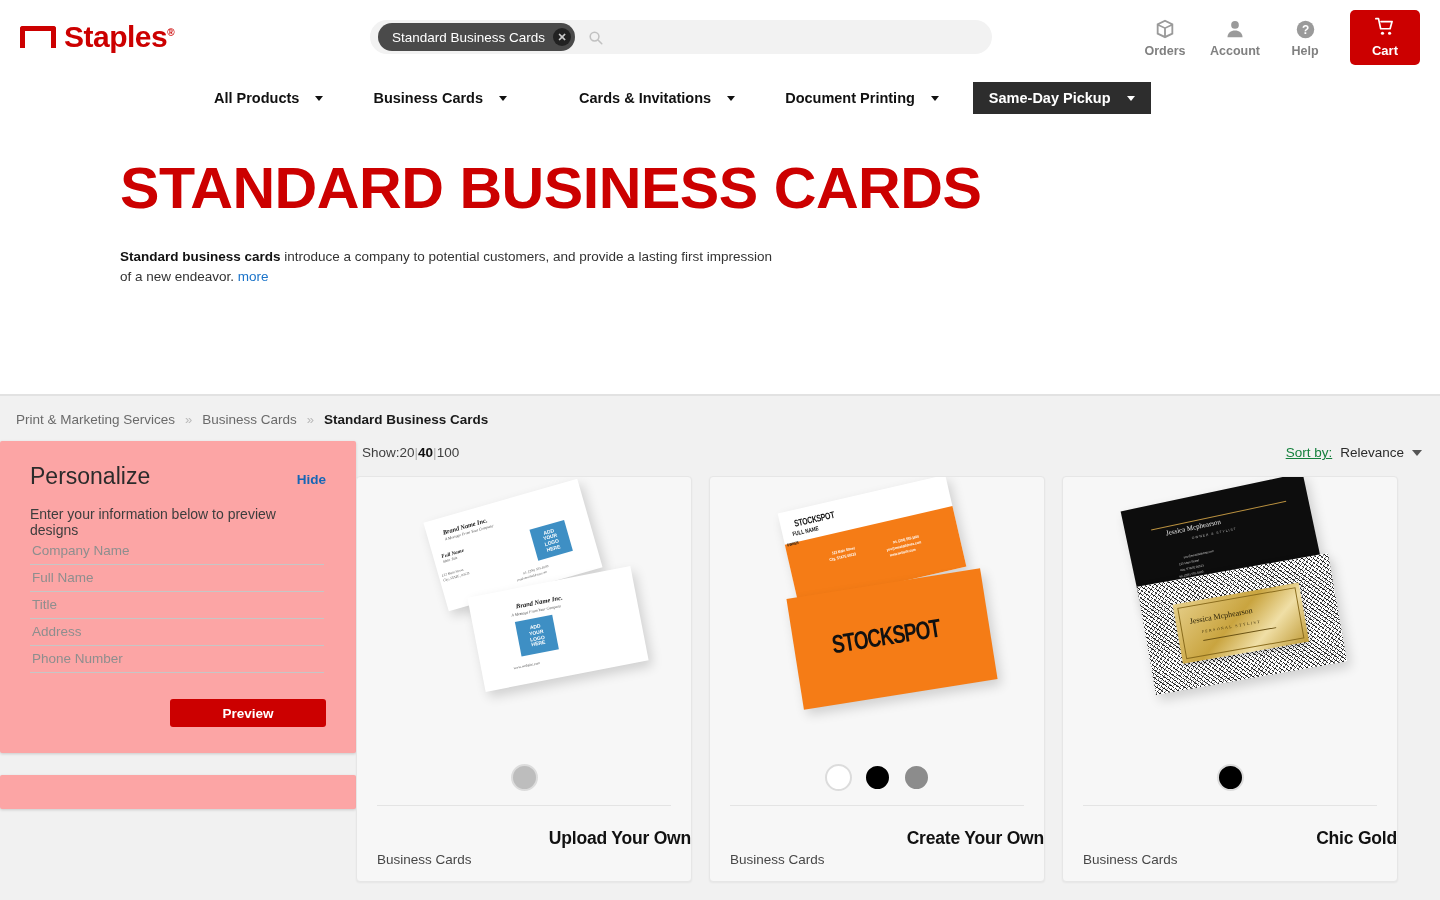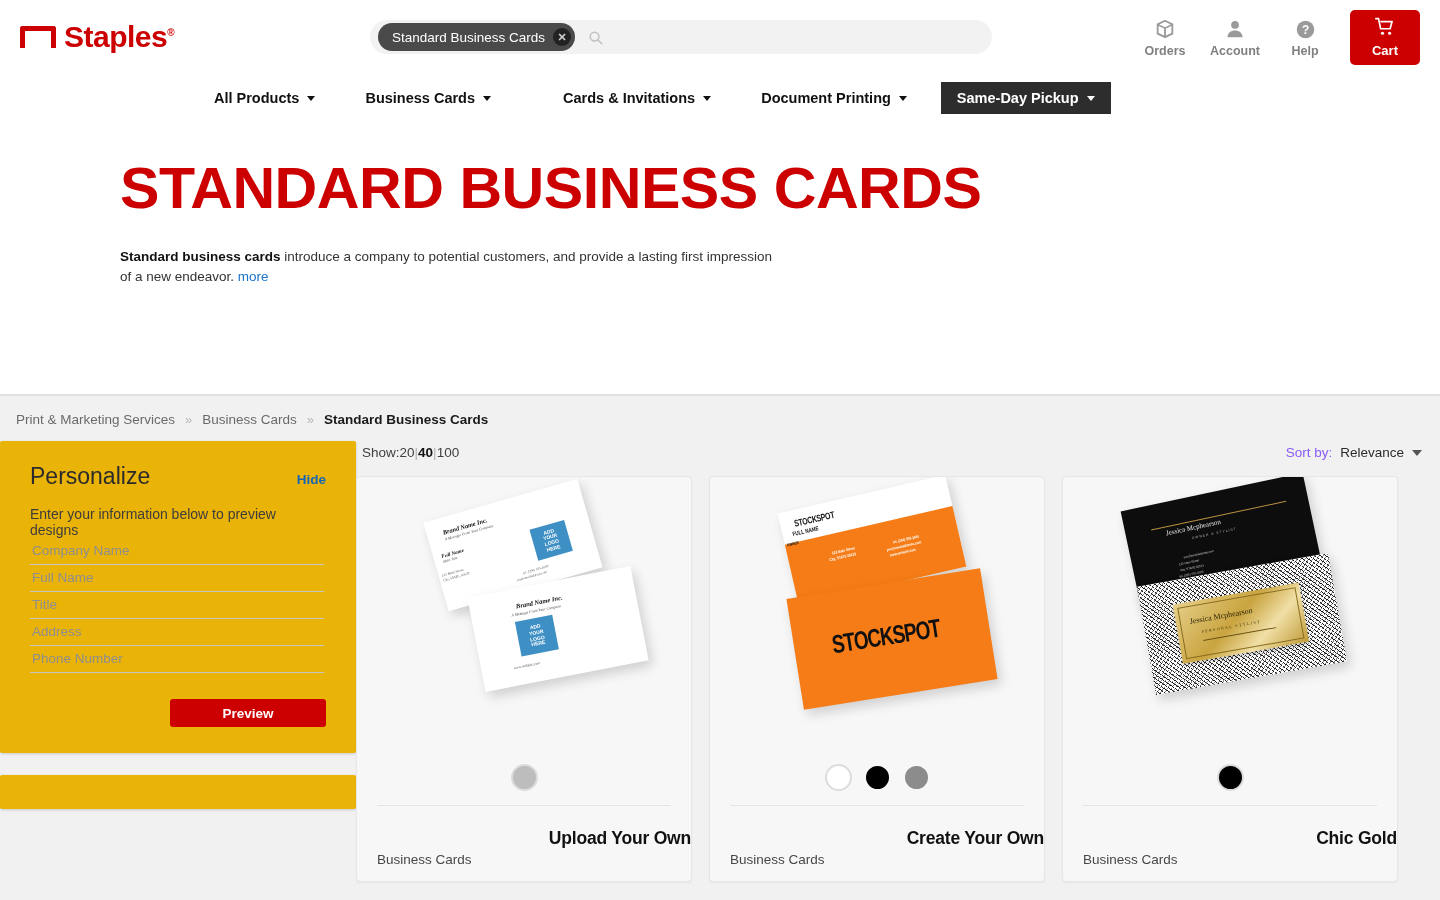--- a/index.html
+++ b/index.html
@@ -70,21 +70,21 @@
   }
   .cart-btn .lbl { font-size: 13px; font-weight: bold; margin-top: 2px; }
 
   
   .nav {
     height: 48px; background: #fff; display: flex; align-items: center;
     padding-left: 200px; gap: 0;
   }
   .nav-item {
     font-size: 14.5px; font-weight: bold; color: #111;
-    padding: 7px 14px; display: flex; align-items: center; gap: 8px;
+    padding: 7px 14px; display: flex; align-items: center; gap: 16px;
     white-space: nowrap;
   }
   .nav-item.dark {
     background: #2d2d2d; color: #fff; border-radius: 0;
     padding: 8px 16px; margin-left: 20px;
   }
   .caret {
     width: 0; height: 0; border-left: 4px solid transparent;
     border-right: 4px solid transparent; border-top: 5px solid currentColor;
     display: inline-block;
@@ -114,21 +114,21 @@
     padding: 16px 0 14px 16px; font-size: 13.5px; color: #6a6a6a;
   }
   .breadcrumb .sep { color: #b9b9b9; font-size: 13px; }
   .breadcrumb .cur { color: #1a1a1a; font-weight: bold; }
 
   .cols { display: flex; padding: 0; }
 
   
   .sidebar { width: 356px; flex: 0 0 356px; padding-left: 0; }
   .panel {
-    background: #eab308; border-radius: 2px;
+    background: #fca5a5; border-radius: 2px;
     box-shadow: 0 1px 3px rgba(0,0,0,.16);
     padding: 22px 30px 26px 30px; margin-bottom: 22px;
   }
   .panel-head {
     display: flex; align-items: baseline; justify-content: space-between;
   }
   .panel-head h2 { font-size: 23px; font-weight: normal; color: #2b2b2b; }
   .panel-head .link {
     font-size: 13.5px; color: #1766b5; font-weight: bold;
   }
@@ -151,21 +151,21 @@
   .main { flex: 1; padding-right: 16px; }
   .toolbar {
     display: flex; align-items: center; justify-content: space-between;
     padding: 4px 2px 16px 6px; font-size: 13.5px; color: #404040;
   }
   .show-opts { display: flex; align-items: center; }
   .show-opts .n { color: #404040; }
   .show-opts .n.active { font-weight: bold; color: #111; }
   .show-opts .bar { color: #b0b0b0; }
   .sort { display: flex; align-items: center; gap: 8px; }
-  .sort .cap { color: #8b5cf6; }
+  .sort .cap { color: #15803d; text-decoration: underline; }
   .sort .val { color: #2b2b2b; }
   .sort .caret { color: #555; border-top-width: 6px; border-left-width: 5px; border-right-width: 5px; }
 
   .grid { display: flex; gap: 17px; flex-wrap: wrap; }
   .card {
     width: 336px; background: #f7f7f7; border: 1px solid #e6e6e6;
     border-radius: 4px; box-shadow: 0 1px 2px rgba(0,0,0,.05);
     padding: 0 0 14px 0; position: relative;
   }
   .card-img {

